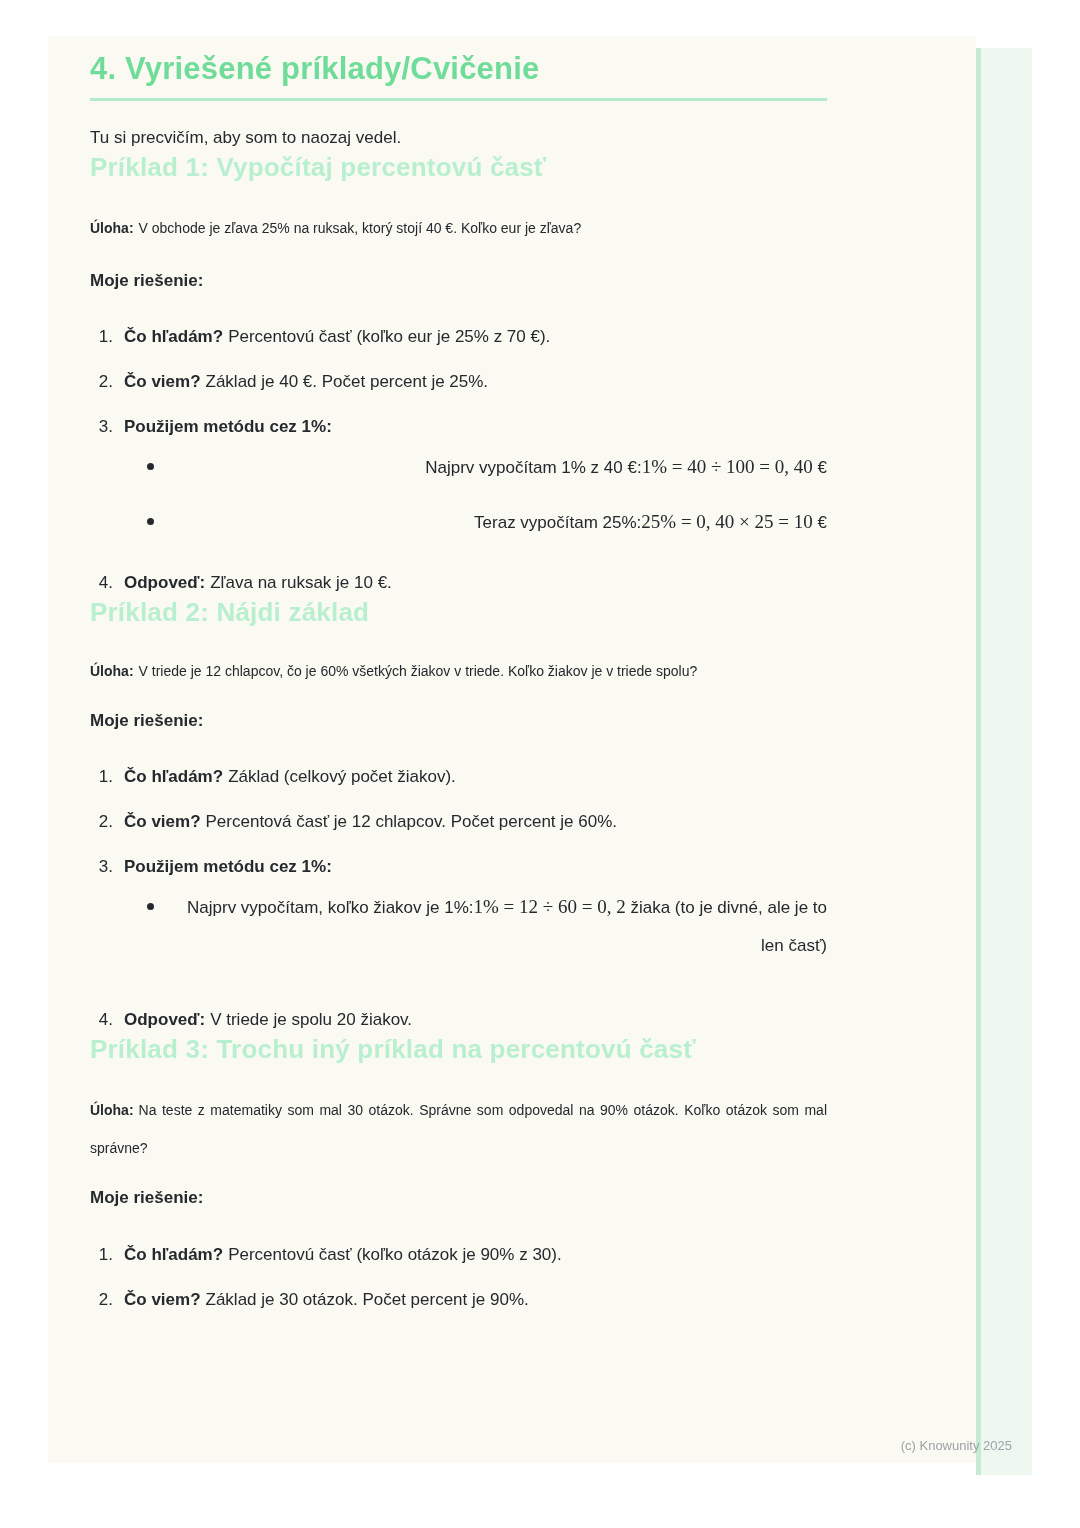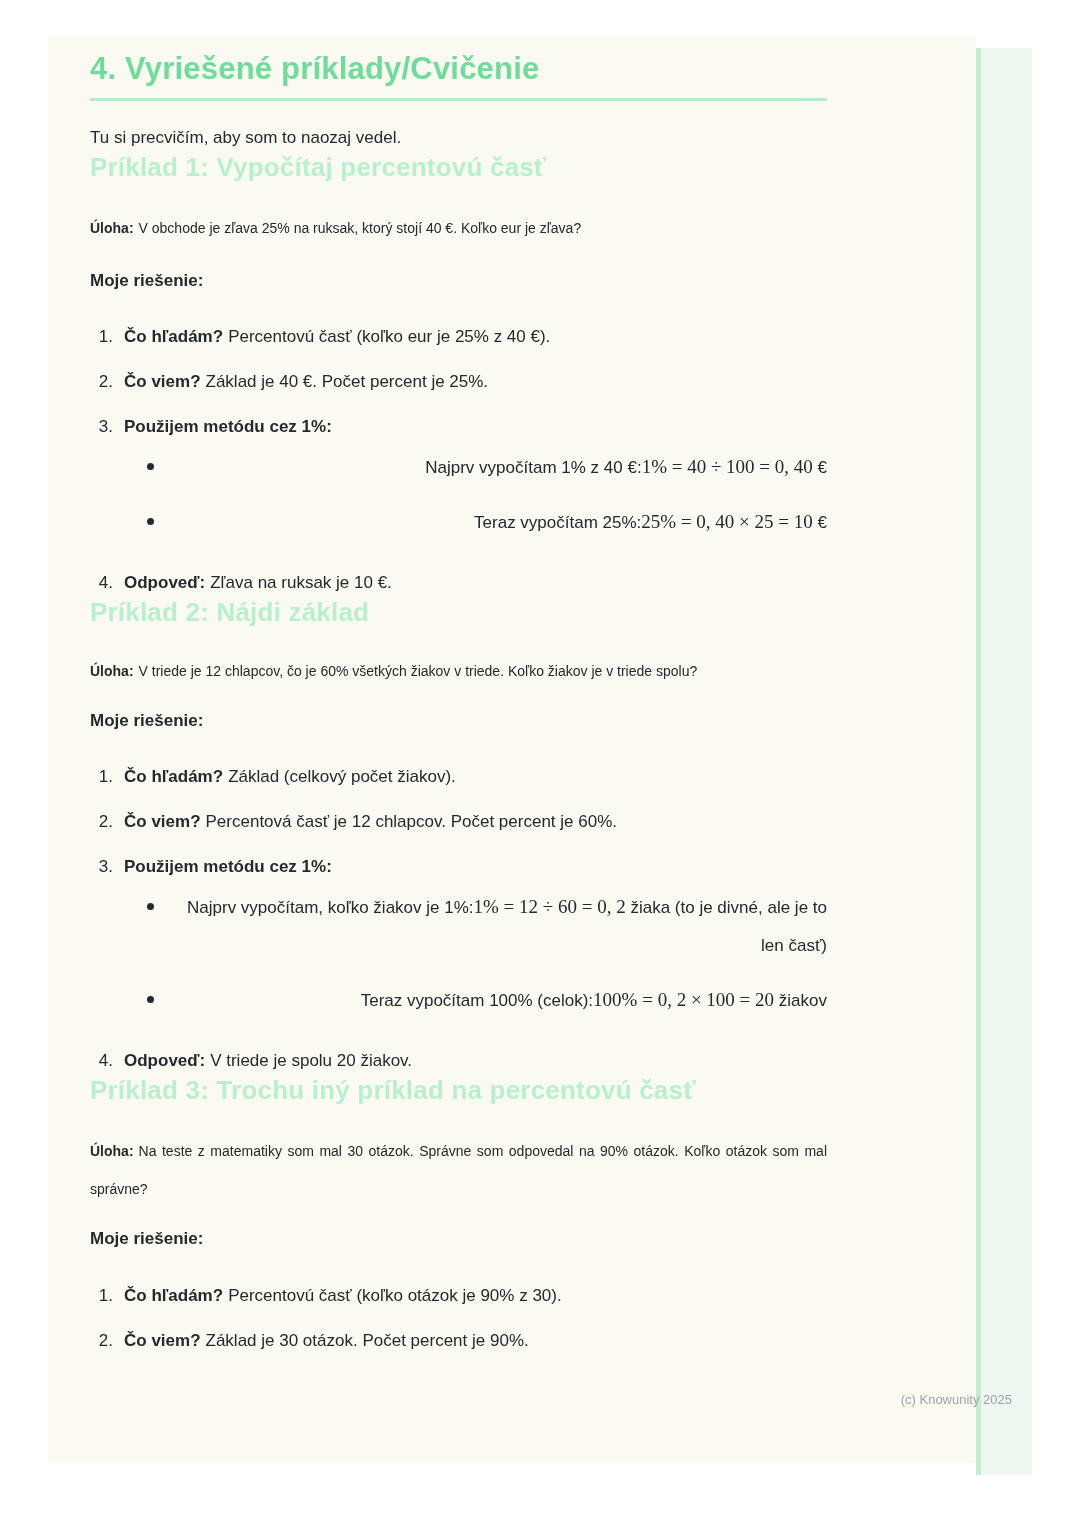--- a/index.html
+++ b/index.html
@@ -50,21 +50,21 @@
     position:relative;padding-left:43px;font-size:17px;line-height:38px;
     margin-bottom:2px;
   }
   .bullet-item:first-child{margin-bottom:16px;}
   .bullet-dot{
     position:absolute;left:23px;top:15px;width:7px;height:7px;border-radius:50%;
     background:#24292e;
   }
   .math{font-family:"Liberation Serif","DejaVu Serif",serif;font-size:19px;}
   .copyright{
-    position:absolute;right:68px;top:1392px;font-size:13px;color:#9ca3a8;
+    position:absolute;right:68px;top:1438px;font-size:13px;color:#9ca3a8;
     z-index:3;
   }
 </style>
 </head>
 <body>
 
 <div class="content-card">
 
   <h1 class="main-title">4. Vyriešené príklady/Cvičenie</h1>
   <hr class="title-underline">
@@ -76,21 +76,21 @@
 
     <p class="task mt-taskA">
       <strong>Úloha:</strong><span class="label-gap">V obchode je zľava 25% na ruksak, ktorý stojí 40 €. Koľko eur je zľava?</span>
     </p>
 
     <p class="solution mt-solA">Moje riešenie:</p>
 
     <div class="steps">
       <div class="step">
         <span class="step-num">1.</span>
-        <span class="step-body"><strong>Čo hľadám?</strong><span class="label-gap">Percentovú časť (koľko eur je 25% z 40 €).</span></span>
+        <span class="step-body"><strong>Čo hľadám?</strong><span class="label-gap">Percentovú časť (koľko eur je 25% z 70 €).</span></span>
       </div>
       <div class="step">
         <span class="step-num">2.</span>
         <span class="step-body"><strong>Čo viem?</strong><span class="label-gap">Základ je 40 €. Počet percent je 25%.</span></span>
       </div>
       <div class="step">
         <span class="step-num">3.</span>
         <span class="step-body">
           <strong>Použijem metódu cez 1%:</strong>
           <div class="bullet-list">
@@ -129,23 +129,20 @@
         <span class="step-body"><strong>Čo viem?</strong><span class="label-gap">Percentová časť je 12 chlapcov. Počet percent je 60%.</span></span>
       </div>
       <div class="step">
         <span class="step-num">3.</span>
         <span class="step-body">
           <strong>Použijem metódu cez 1%:</strong>
           <div class="bullet-list">
             <div class="bullet-item">
               <span class="bullet-dot"></span><span>Najprv vypočítam, koľko žiakov je 1%:</span><span class="math">1% = 12 ÷ 60 = 0, 2</span><span> žiaka (to je divné, ale je to len časť)</span>
             </div>
-            <div class="bullet-item">
-              <span class="bullet-dot"></span><span>Teraz vypočítam 100% (celok):</span><span class="math">100% = 0, 2 × 100 = 20</span><span> žiakov</span>
-            </div>
           </div>
         </span>
       </div>
       <div class="step answer">
         <span class="step-num">4.</span>
         <span class="step-body"><strong>Odpoveď:</strong><span class="label-gap">V triede je spolu 20 žiakov.</span></span>
       </div>
     </div>
   </section>
 

